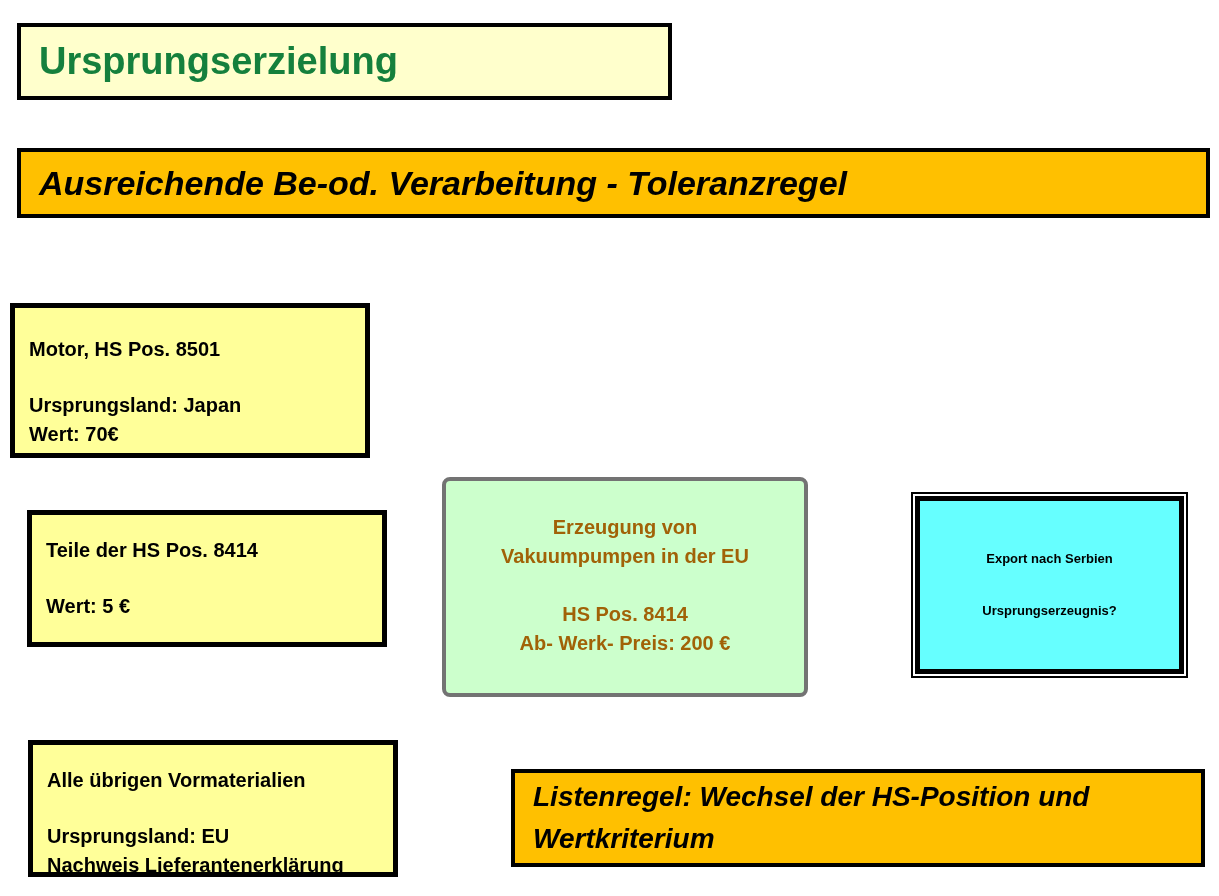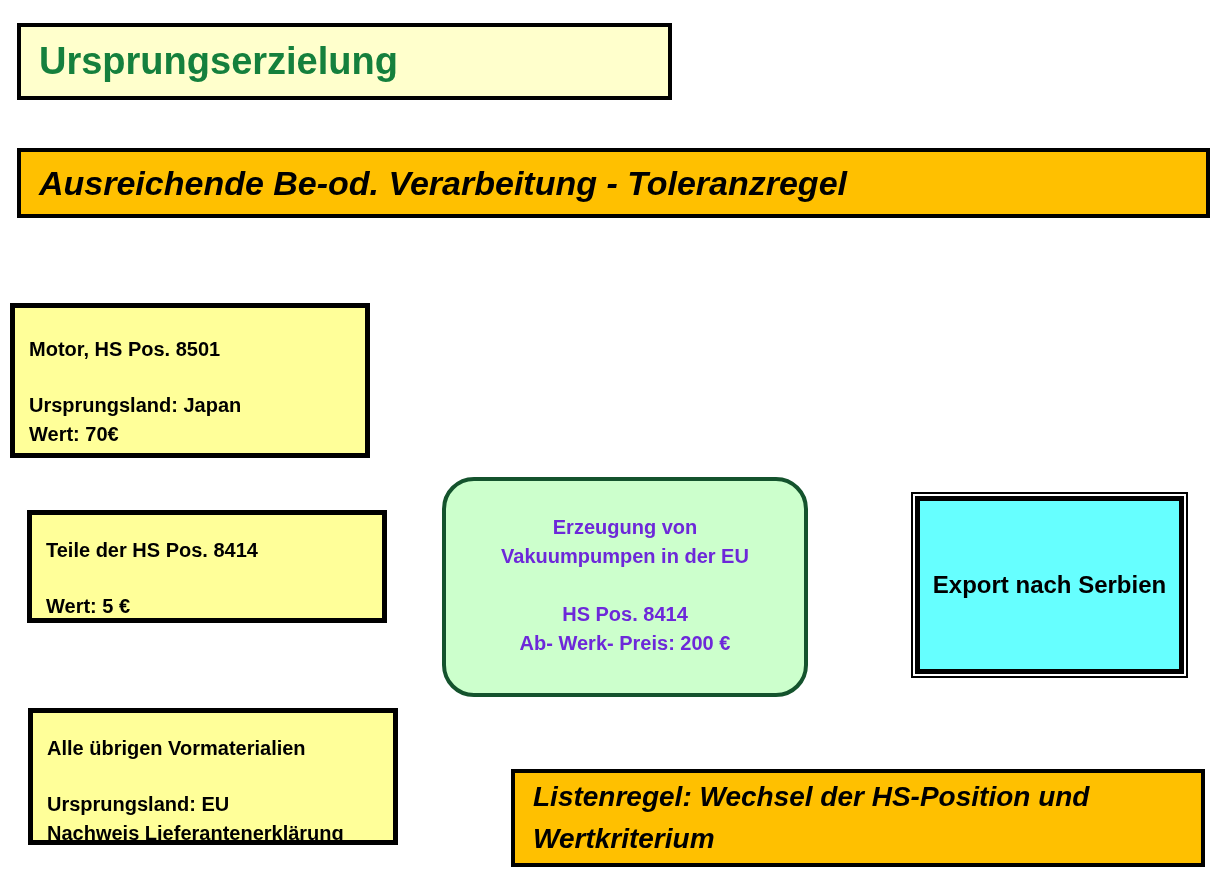--- a/index.html
+++ b/index.html
@@ -45,43 +45,43 @@
     align-items: center;
   }
 
   
   .mat-box {
     border: 5px solid #000;
     color: #000; font-weight: bold; font-size: 20px;
     padding: 22px 10px 10px 14px;
   }
   .mat-box-1 { left: 10px; top: 303px; width: 360px; height: 155px; padding-top: 28px; }
-  .mat-box-2 { left: 27px; top: 510px; width: 360px; height: 113px; }
-  .mat-box-3 { left: 28px; top: 708px; width: 370px; height: 137px; }
+  .mat-box-2 { left: 27px; top: 510px; width: 360px; height: 137px; }
+  .mat-box-3 { left: 28px; top: 740px; width: 370px; height: 137px; }
   .mat-title { display: block; margin-bottom: 29px; line-height: 26px; }
   .mat-line  { display: block; line-height: 29px; }
 
   
   .prod-box {
     left: 442px; top: 477px; width: 366px; height: 220px;
-    border: 4px solid #14532d; border-radius: 32px;
-    color: #6d28d9; font-weight: bold; font-size: 20px;
+    border: 4px solid #737373; border-radius: 8px;
+    color: #a16207; font-weight: bold; font-size: 20px;
     text-align: center;
     padding-top: 32px;
   }
   .prod-line { display: block; line-height: 29px; }
   .prod-gap { display: block; height: 29px; }
 
   
   .export-box {
     left: 915px; top: 496px; width: 269px; height: 178px;
     border: 5px solid #000;
     outline: 2px solid #000;
     outline-offset: 2px;
-    color: #000; font-weight: bold; font-size: 24px;
+    color: #000; font-weight: bold; font-size: 13px;
     display: flex; flex-direction: column;
     align-items: center; justify-content: center;
     row-gap: 26px;
     text-align: center;
   }
   .export-line { display: block; line-height: 26px; }
 </style>
 </head>
 <body>
 
@@ -115,19 +115,20 @@
   <div class="abs prod-box" style="background-color: rgb(204, 255, 204);">
     <span class="prod-line">Erzeugung von</span>
     <span class="prod-line">Vakuumpumpen in der EU</span>
     <span class="prod-gap"></span>
     <span class="prod-line">HS Pos. 8414</span>
     <span class="prod-line">Ab- Werk- Preis: 200 €</span>
   </div>
 
   <div class="abs export-box" style="background-color: rgb(102, 255, 255);">
     <span class="export-line">Export nach Serbien</span>
+    <span class="export-line">Ursprungserzeugnis?</span>
   </div>
 
   <div class="abs banner banner-bottom" style="background-color: rgb(255, 192, 0);">
     <span>Listenregel: Wechsel der HS-Position und Wertkriterium</span>
   </div>
 
 </div>
 
 </body></html>

